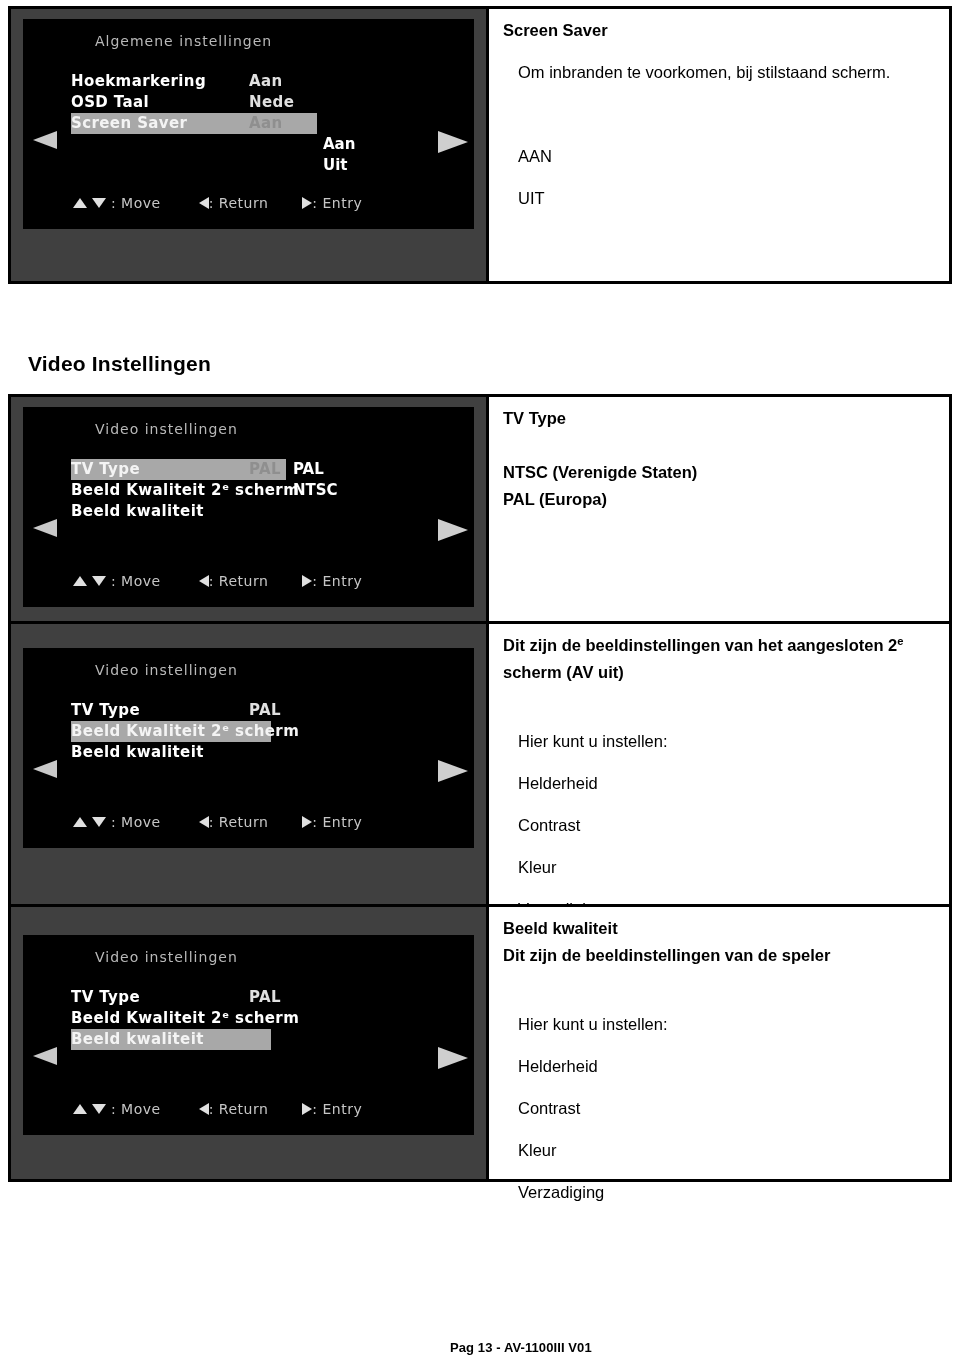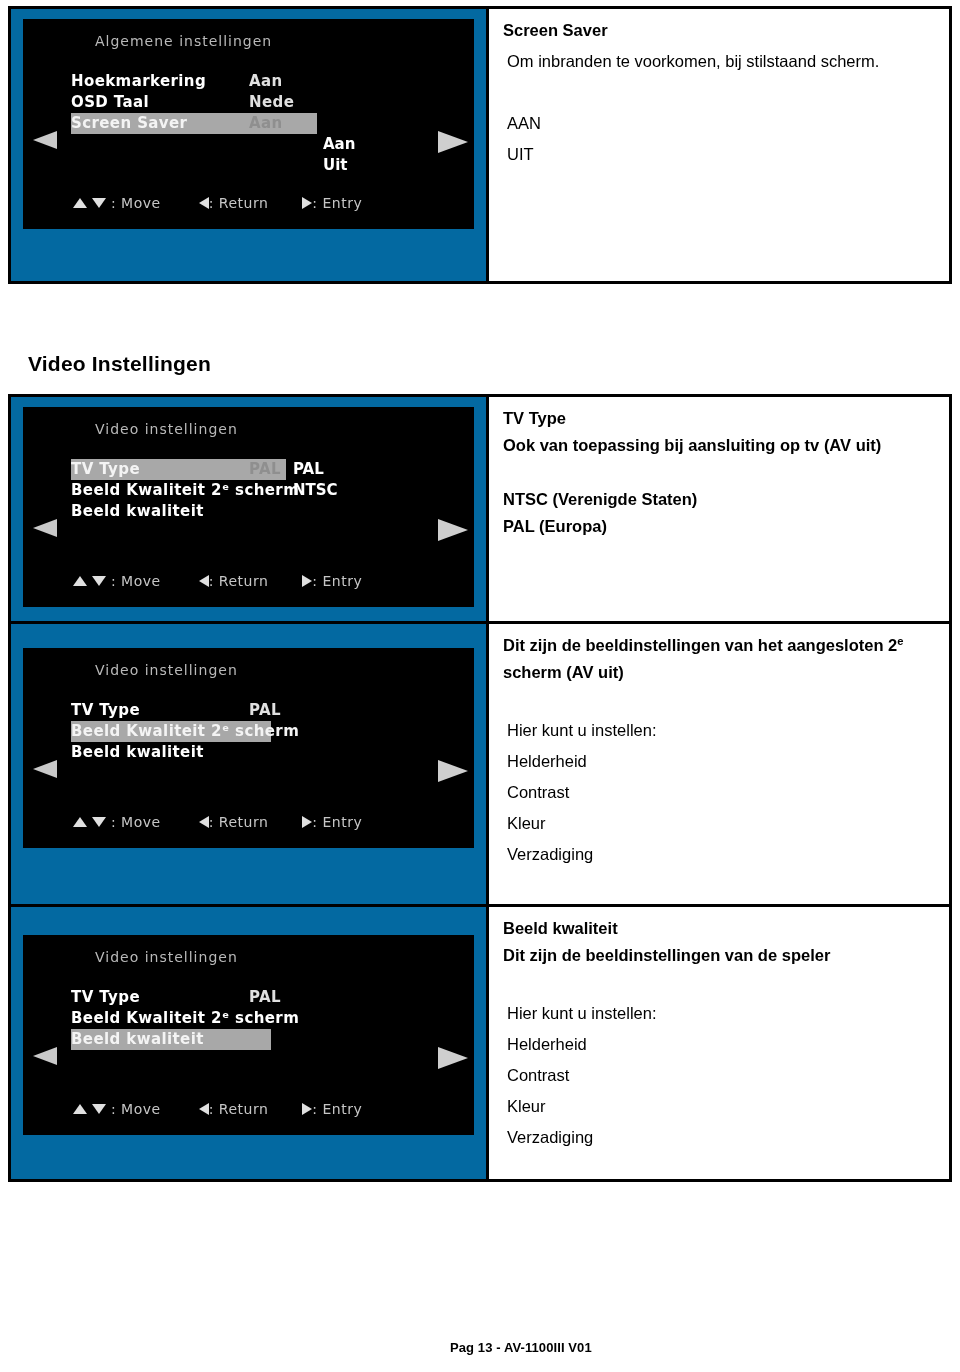--- a/index.html
+++ b/index.html
@@ -30,21 +30,21 @@
   }
   .ui-row + .ui-row {
     border-top: 3px solid #000;
   }
   .cell-osd {
     width: 478px;
     flex: 0 0 478px;
     box-sizing: border-box;
     border-right: 3px solid #000;
     padding: 10px 12px 12px 12px;
-    background: #0369a1;
+    background: #404040;
     display: flex;
     align-items: flex-start;
     justify-content: flex-end;
   }
   .cell-desc {
     flex: 1 1 auto;
     box-sizing: border-box;
     padding: 8px 10px 10px 14px;
     background: #fff;
   }
@@ -165,21 +165,21 @@
     font-weight: bold;
     font-size: 16.5px;
     line-height: 27px;
     margin: 0;
     white-space: pre-wrap;
   }
   .d-norm {
     font-weight: normal;
     font-size: 16.5px;
     line-height: 27px;
-    margin: 4px;
+    margin: 15px;
   }
   .d-spacer { height: 27px; }
   sup.sup { font-size: 0.68em; vertical-align: super; line-height: 0; }
 
   
   .section-head {
     position: absolute;
     font-size: 21px;
     font-weight: bold;
     letter-spacing: 0.2px;
@@ -284,21 +284,20 @@
             <span class="tri-lf"></span><span>: Return</span>
           </span><span class="gap2"></span><span class="grp">
             <span class="tri-rt"></span><span>: Entry</span>
           </span>
         </div>
       </div>
     </div>
 
     <div class="cell-desc">
       <p class="d-bold">TV Type</p>
-      <p class="d-bold">Ook van toepassing bij aansluiting op tv (AV uit)</p>
       <div class="d-spacer"></div>
       <p class="d-bold">NTSC (Verenigde Staten)</p>
       <p class="d-bold">PAL (Europa)</p>
     </div>
   </div>
 
   <div class="ui-row" style="height:283px;">
     <div class="cell-osd">
       <div class="osd medium" style="margin-top:14px;">
         <div class="osd-title">Video instellingen</div>

